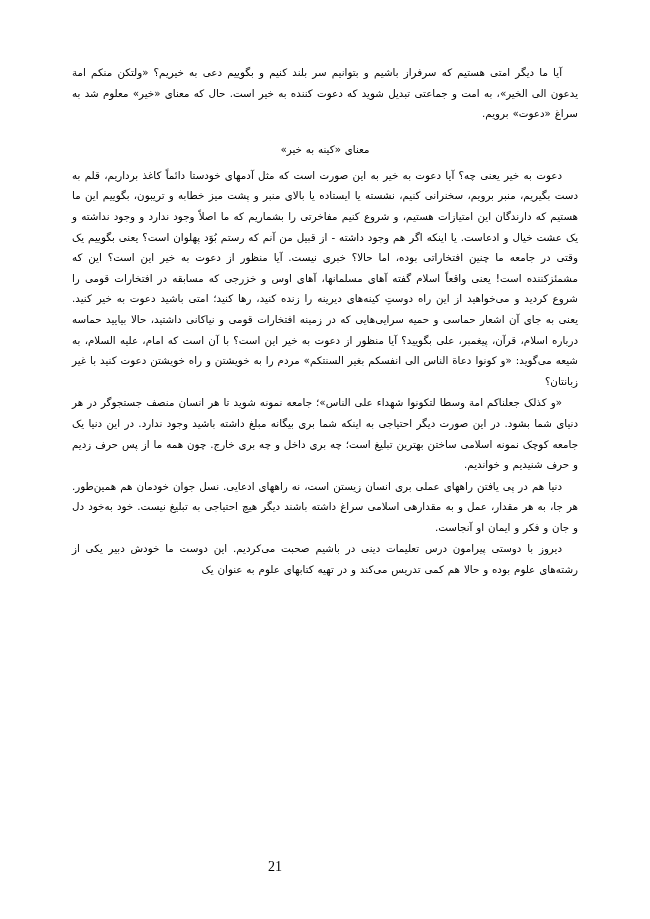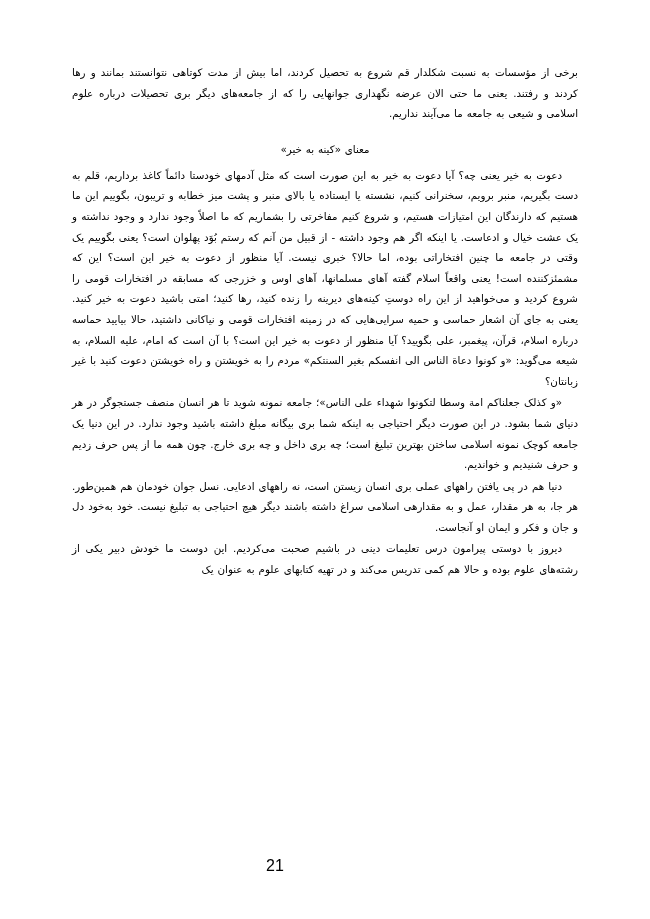--- a/index.html
+++ b/index.html
@@ -50,31 +50,31 @@
     text-align: center;
     text-align-last: center;
     text-indent: 0;
   }
   .pagenum {
     position: absolute;
     bottom: 44px;
     left: 0;
     width: 550px;
     text-align: center;
-    font-size: 16px;
-    font-family: Liberation Sans, sans-serif;
+    font-size: 14px;
+    font-family: Liberation Serif, serif;
     direction: ltr;
   }
 </style>
 </head>
 <body>
 
 <div class="page">
   <div class="content">
-    <p class="para">برخی از مؤسسات به نسبت شکلدار قم شروع به تحصیل کردند، اما بیش از مدت کوتاهی نتوانستند بمانند و رها کردند و رفتند. یعنی ما حتی الان عرضه نگهداری جوانهایی را که از جامعه‌های دیگر بری تحصیلات درباره علوم اسلامی و شیعی به جامعه ما می‌آیند نداریم.</p>
+    <p class="para indent">آیا ما دیگر امتی هستیم که سرفراز باشیم و بتوانیم سر بلند کنیم و بگوییم دعی به خیریم؟ «ولتکن منکم امة یدعون الی الخیر»، به امت و جماعتی تبدیل شوید که دعوت کننده به خیر است. حال که معنای «خیر» معلوم شد به سراغ «دعوت» برویم.</p>
     <p class="heading">معنای «کینه به خیر»</p>
     <p class="para indent">دعوت به خیر یعنی چه؟ آیا دعوت به خیر به این صورت است که مثل آدمهای خودستا دائماً کاغذ برداریم، قلم به دست بگیریم، منبر برویم، سخنرانی کنیم، نشسته یا ایستاده یا بالای منبر و پشت میز خطابه و تریبون، بگوییم این ما هستیم که دارندگان این امتیازات هستیم، و شروع کنیم مفاخرتی را بشماریم که ما اصلاً وجود ندارد و وجود نداشته و یک عشت خیال و ادعاست. یا اینکه اگر هم وجود داشته - از قبیل من آنم که رستم بُوَد پهلوان است؟ یعنی بگوییم یک وقتی در جامعه ما چنین افتخاراتی بوده، اما حالا؟ خبری نیست. آیا منظور از دعوت به خیر این است؟ این که مشمئزکننده است! یعنی واقعاً اسلام گفته آهای مسلمانها، آهای اوس و خزرجی که مسابقه در افتخارات قومی را شروع کردید و می‌خواهید از این راه دوستِ کینه‌های دیرینه را زنده کنید، رها کنید؛ امتی باشید دعوت به خیر کنید. یعنی به جای آن اشعار حماسی و حمیه سرایی‌هایی که در زمینه افتخارات قومی و نیاکانی داشتید، حالا بیایید حماسه درباره اسلام، قرآن، پیغمبر، علی بگویید؟ آیا منظور از دعوت به خیر این است؟ با آن است که امام، علیه السلام، به شیعه می‌گوید: «و کونوا دعاة الناس الی انفسکم بغیر السنتکم» مردم را به خویشتن و راه خویشتن دعوت کنید با غیر زبانتان؟</p>
     <p class="para indent">«و کذلک جعلناکم امة وسطا لتکونوا شهداء علی الناس»؛ جامعه نمونه شوید تا هر انسان منصف جستجوگر در هر دنیای شما بشود. در این صورت دیگر احتیاجی به اینکه شما بری بیگانه مبلغ داشته باشید وجود ندارد. در این دنیا یک جامعه کوچک نمونه اسلامی ساختن بهترین تبلیغ است؛ چه بری داخل و چه بری خارج. چون همه ما از پس حرف زدیم و حرف شنیدیم و خواندیم.</p>
     <p class="para indent">دنیا هم در پی یافتن راههای عملی بری انسان زیستن است، نه راههای ادعایی. نسل جوان خودمان هم همین‌طور. هر جا، به هر مقدار، عمل و به مقدارهی اسلامی سراغ داشته باشند دیگر هیچ احتیاجی به تبلیغ نیست. خود به‌خود دل و جان و فکر و ایمان او آنجاست.</p>
     <p class="para indent">دیروز با دوستی پیرامون درس تعلیمات دینی در باشیم صحبت می‌کردیم. این دوست ما خودش دبیر یکی از رشته‌های علوم بوده و حالا هم کمی تدریس می‌کند و در تهیه کتابهای علوم به عنوان یک</p>
   </div>
   <div class="pagenum">21</div>
 </div>
 
 </body></html>

